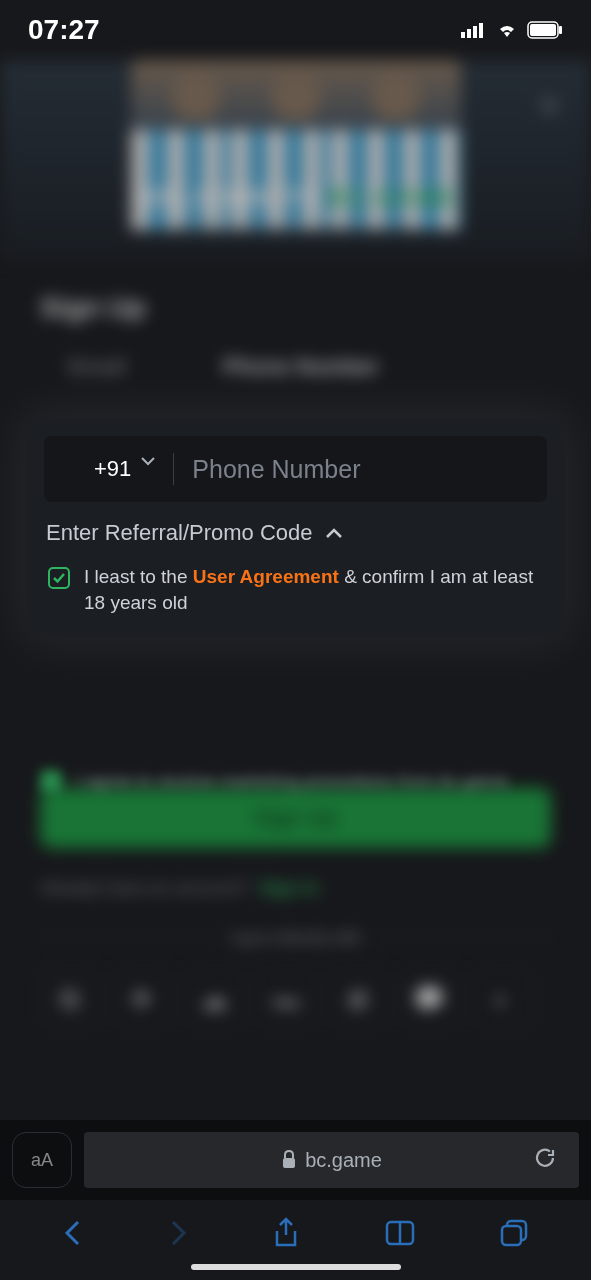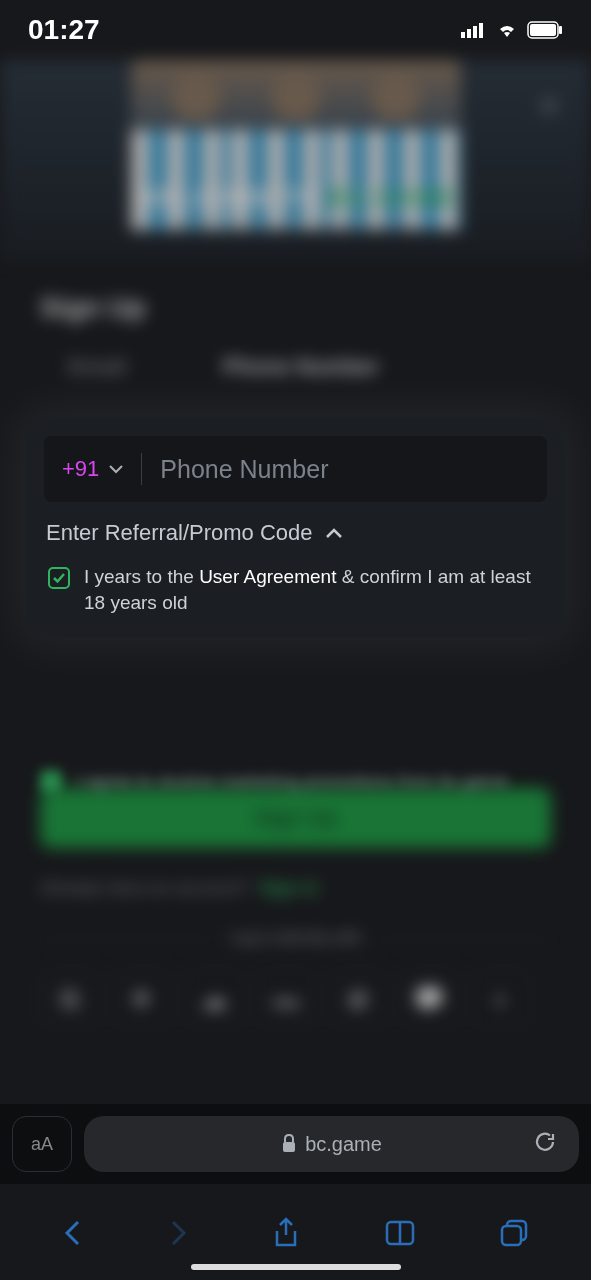--- a/index.html
+++ b/index.html
@@ -29,53 +29,53 @@
 
 .signup-btn { margin: 32px 40px 0; height: 60px; background: #1a9c41; border-radius: 10px; display: flex; align-items: center; justify-content: center; font-size: 22px; font-weight: 700; color: #0d4a20; }
 .already { padding: 30px 40px; font-size: 18px; color: #888; }
 .already .signin { color: #2fb560; font-weight: 700; margin-left: 6px; }
 .divider-row { display: flex; align-items: center; padding: 0 40px; gap: 12px; }
 .divider-line { flex: 1; height: 1px; background: #3a3d42; }
 .divider-text { font-size: 16px; color: #9aa0a8; }
 .social-row { display: flex; gap: 12px; padding: 22px 40px; }
 .social-btn { width: 60px; height: 60px; border: 1px solid #3a3d42; border-radius: 10px; display:flex; align-items:center; justify-content:center; color:#c8cad0; font-size:26px; font-weight:700; }
 
-.browser-bar { position: absolute; bottom: 96px; left: 0; right: 0; padding: 12px 12px; display: flex; gap: 12px; align-items: center; background: #0d0e10; }
+.browser-bar { position: absolute; bottom: 80px; left: 0; right: 0; padding: 12px 12px; display: flex; gap: 12px; align-items: center; background: #0d0e10; }
 .browser-aa { width: 60px; height: 56px; border:1px solid #2a2d32; border-radius:14px; display:flex; align-items:center; justify-content:center; color:#888; font-size:18px; }
-.browser-url { flex:1; height:56px; background:#26282c; border-radius:20px; display:flex; align-items:center; justify-content:center; color:#aab0b8; font-size:20px; gap:8px; }
+.browser-url { flex:1; height:56px; background:#26282c; border-radius:4px; display:flex; align-items:center; justify-content:center; color:#aab0b8; font-size:20px; gap:8px; }
 .browser-refresh { position:absolute; right:34px; color:#aab0b8; }
 
 .nav-bar { position:absolute; bottom:10px; left:0; right:0; height:70px; display:flex; justify-content:space-around; align-items:center; padding:0 20px; }
 .nav-btn { color:#2a6db8; }
 .nav-btn.disabled { opacity:0.35; }
 .home-indicator { position:absolute; bottom:0; left:50%; transform:translateX(-50%); width:210px; height:6px; background:#ddd; border-radius:3px; }
 
 
 .focus-panel { position:absolute; top:418px; left:26px; right:26px; background:#1b1e23; border-radius:14px; padding:18px; box-shadow: 0 0 50px 10px rgba(255,255,255,0.06); z-index:10; }
 .field { background:#14161a; border-radius:8px; height:66px; display:flex; align-items:center; padding:0 18px; margin-bottom:14px; }
-.cc { display:flex; align-items:center; gap:10px; font-size:22px; color:#d946ef; padding-right:18px; }
+.cc { display:flex; gap:10px; font-size:22px; color:#ffffff; padding-right:18px;margin-left:32px; }
 .field-sep { width:1px; height:32px; background:#3a3d42; margin-right:18px; }
 .field input { flex:1; background:transparent; border:none; outline:none; font-size:25px; color:#eaeaea; }
 .field input::placeholder { color:#7c828c; }
 .eye { color:#9aa0a8; }
 .promo-toggle { display:flex; align-items:center; gap:12px; font-size:22px; color:#c8cbd2; padding:4px 2px 16px; }
 .check-row { display:flex; align-items:flex-start; gap:14px; padding:2px 4px 4px; }
 .checkbox { width:22px; height:22px; border:2px solid #2fb560; border-radius:5px; display:flex; align-items:center; justify-content:center; flex-shrink:0; margin-top:3px; }
 .check-row .text { font-size:19px; line-height:1.35; color:#cfd2d8; }
-.check-row .text b { color:#ffffff; font-weight:400; }
+.check-row .text b { color:#f97316; font-weight:700; }
 
 .marketing-row-bg { position:absolute; top:770px; left:40px; right:40px; display:flex; gap:14px; align-items:center; filter:blur(6px); opacity:0.7; }
 .marketing-row-bg .mbox { width:22px; height:22px; background:#2fb560; border-radius:5px; }
 .marketing-row-bg .mtext { font-size:18px; color:#aab0b8; }
 </style>
 </head>
 <body>
 
 <div class="status-bar">
-  <div class="status-time">01:27</div>
+  <div class="status-time">07:27</div>
   <div class="status-icons">
     <svg width="26" height="16" viewBox="0 0 26 16">
         <rect x="0" y="10" width="4" height="6" fill="#fff"></rect>
         <rect x="6" y="7" width="4" height="9" fill="#fff"></rect>
         <rect x="12" y="4" width="4" height="12" fill="#fff"></rect>
         <rect x="18" y="1" width="4" height="15" fill="#fff"></rect>
       </svg>
     <svg width="24" height="18" viewBox="0 0 24 18">
         <path d="M12 16 L9 12 Q12 10 15 12 Z M5 8 Q12 2 19 8 L16 11 Q12 7 8 11 Z" fill="#fff"></path>
       </svg>
@@ -152,21 +152,21 @@
         <path d="M2 10 L9 3 L16 10" stroke="#c8cbd2" stroke-width="2.5" fill="none"></path>
       </svg>
   </div>
   <div class="check-row">
     <div class="checkbox">
       <svg width="14" height="12" viewBox="0 0 14 12">
           <path d="M2 6 L5.5 9.5 L12 2" stroke="#2fb560" stroke-width="2.5" fill="none"></path>
         </svg>
     </div>
     <div class="text">
-      <span>I years to the </span><b>User Agreement</b><span> &amp; confirm I am at least 18 years old</span>
+      <span>I least to the </span><b>User Agreement</b><span> &amp; confirm I am at least 18 years old</span>
     </div>
   </div>
 </div>
 
 <div class="browser-bar">
   <div class="browser-aa">aA</div>
   <div class="browser-url">
     <svg width="16" height="20" viewBox="0 0 16 20">
         <rect x="2" y="8" width="12" height="10" rx="2" fill="#aab0b8"></rect>
         <path d="M4 8 V5 Q4 1 8 1 Q12 1 12 5 V8" stroke="#aab0b8" stroke-width="2" fill="none"></path>

